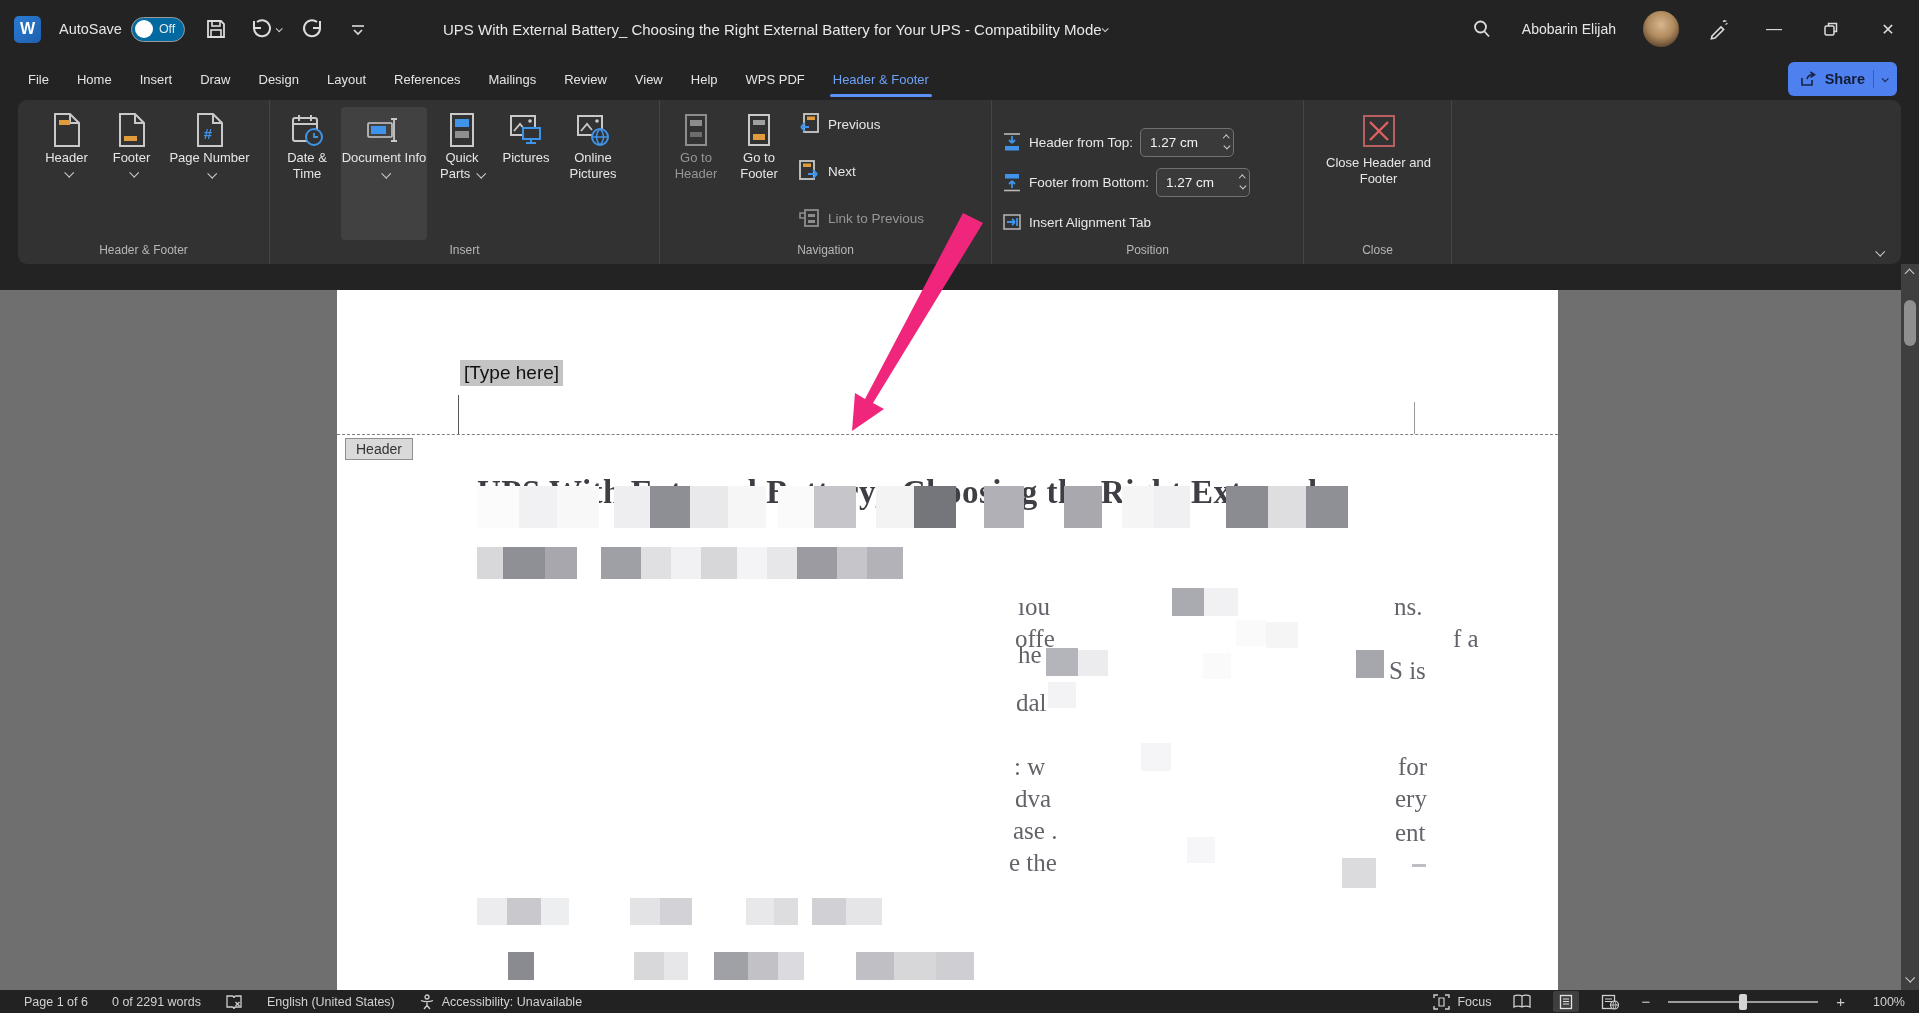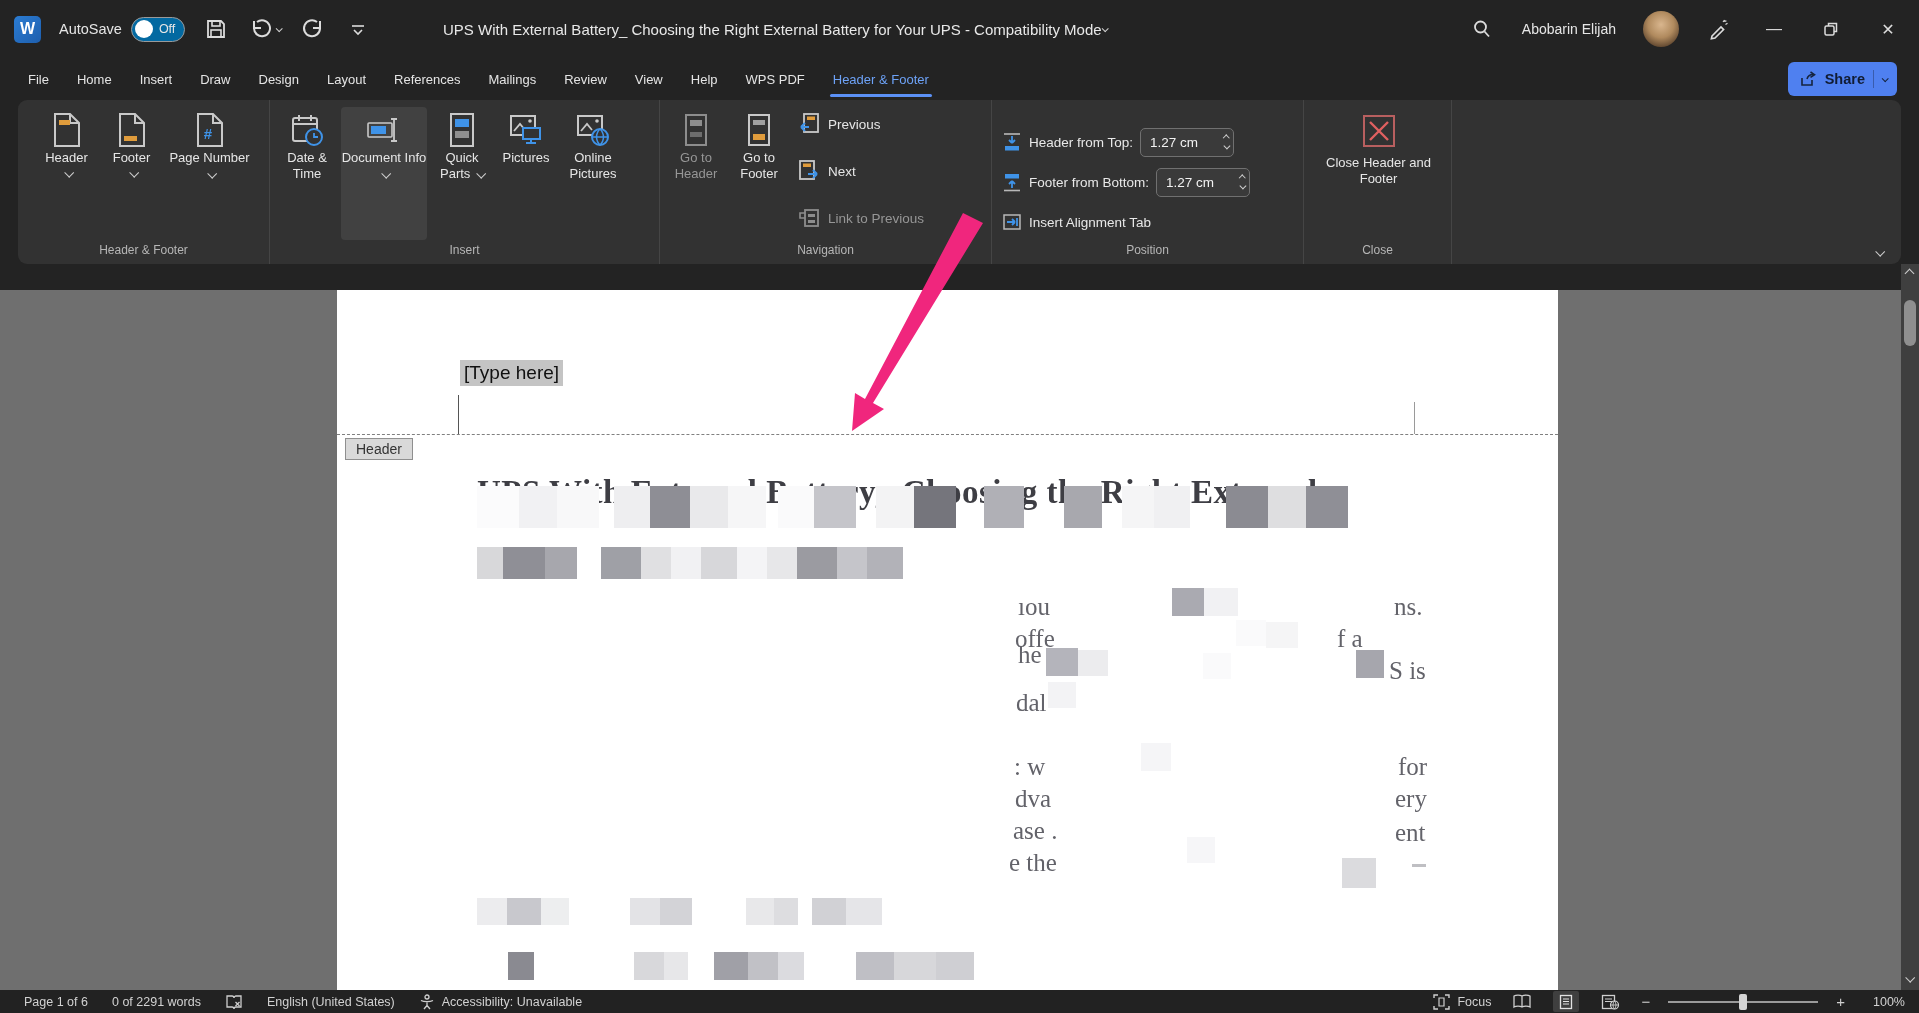--- a/index.html
+++ b/index.html
@@ -512,21 +512,21 @@
           <div class="redact" style="left: 411px; top: 662px; width: 30px; height: 28px; background: rgb(193, 193, 198);"></div>
           <div class="redact" style="left: 441px; top: 662px; width: 26px; height: 28px; background: rgb(219, 219, 223);"></div>
           <div class="redact" style="left: 519px; top: 662px; width: 38px; height: 28px; background: rgb(191, 191, 197);"></div>
           <div class="redact" style="left: 557px; top: 662px; width: 42px; height: 28px; background: rgb(215, 215, 218);"></div>
           <div class="redact" style="left: 599px; top: 662px; width: 38px; height: 28px; background: rgb(207, 207, 211);"></div>
         </div>
       <div id="fragments-layer">
           <span class="frag" style="left: 681px; top: 303px;">ıou</span>
           <span class="frag" style="left: 1057px; top: 303px;">ns.</span>
           <span class="frag" style="left: 678px; top: 335px;">offe</span>
-          <span class="frag" style="left: 1000px; top: 335px;">f a</span>
+          <span class="frag" style="left: 1116px; top: 335px;">f a</span>
           <span class="frag" style="left: 681px; top: 351px;">he</span>
           <span class="frag" style="left: 1052px; top: 367px;">S is</span>
           <span class="frag" style="left: 679px; top: 399px;">dal</span>
           <span class="frag" style="left: 677px; top: 463px;">: w</span>
           <span class="frag" style="left: 1061px; top: 463px;">for</span>
           <span class="frag" style="left: 678px; top: 495px; font-family: Liberation Serif, serif;">dva</span>
           <span class="frag" style="left: 1058px; top: 495px;">ery</span>
           <span class="frag" style="left: 676px; top: 527px;">ase .</span>
           <span class="frag" style="left: 1058px; top: 529px;">ent</span>
           <span class="frag" style="left: 672px; top: 559px;">e the</span>

